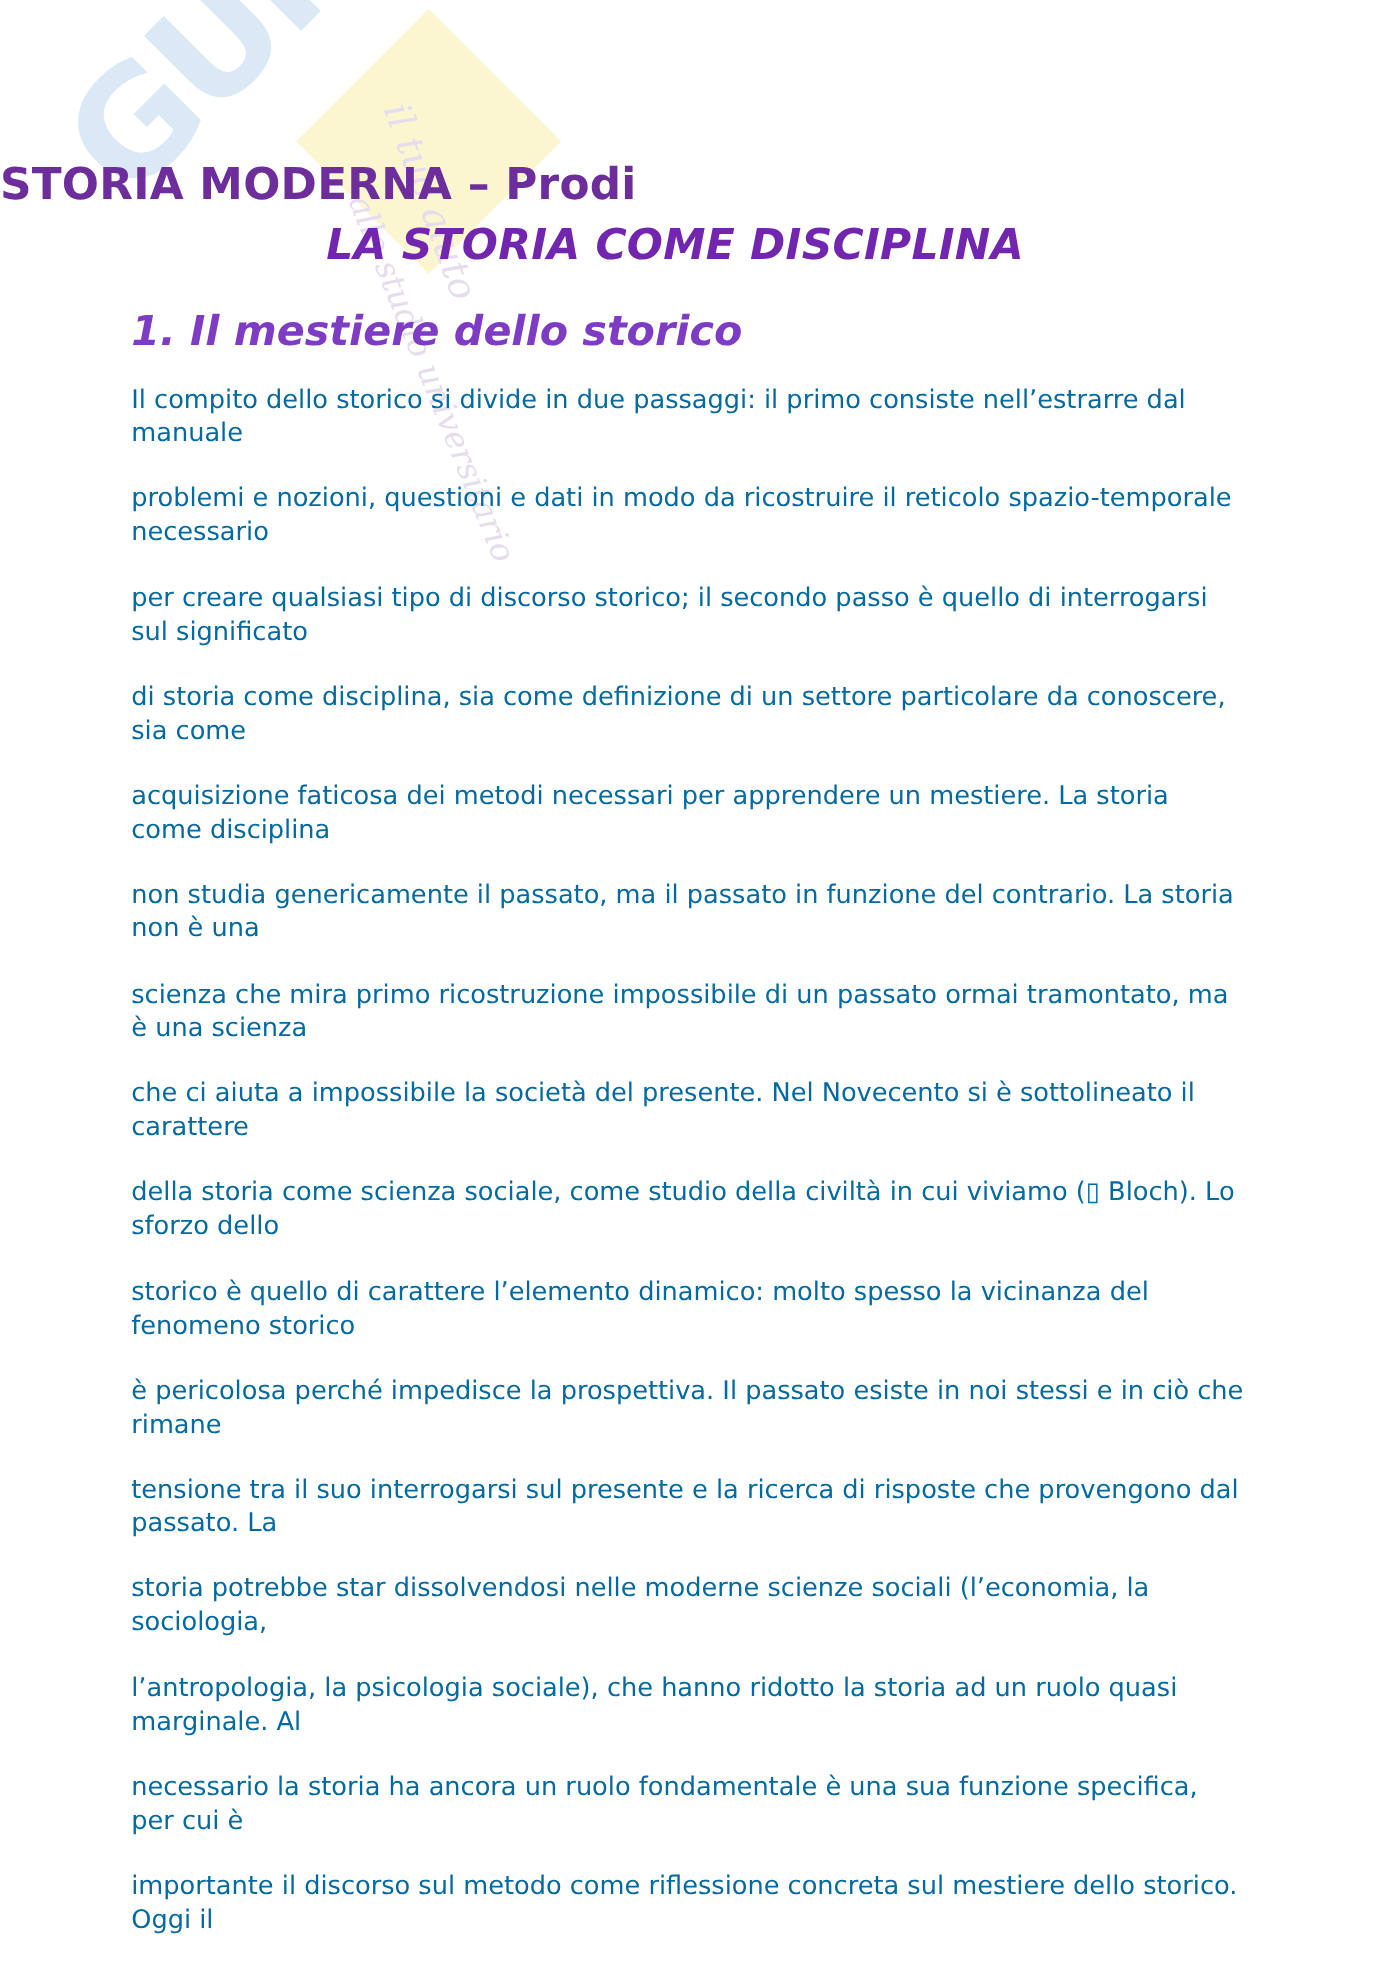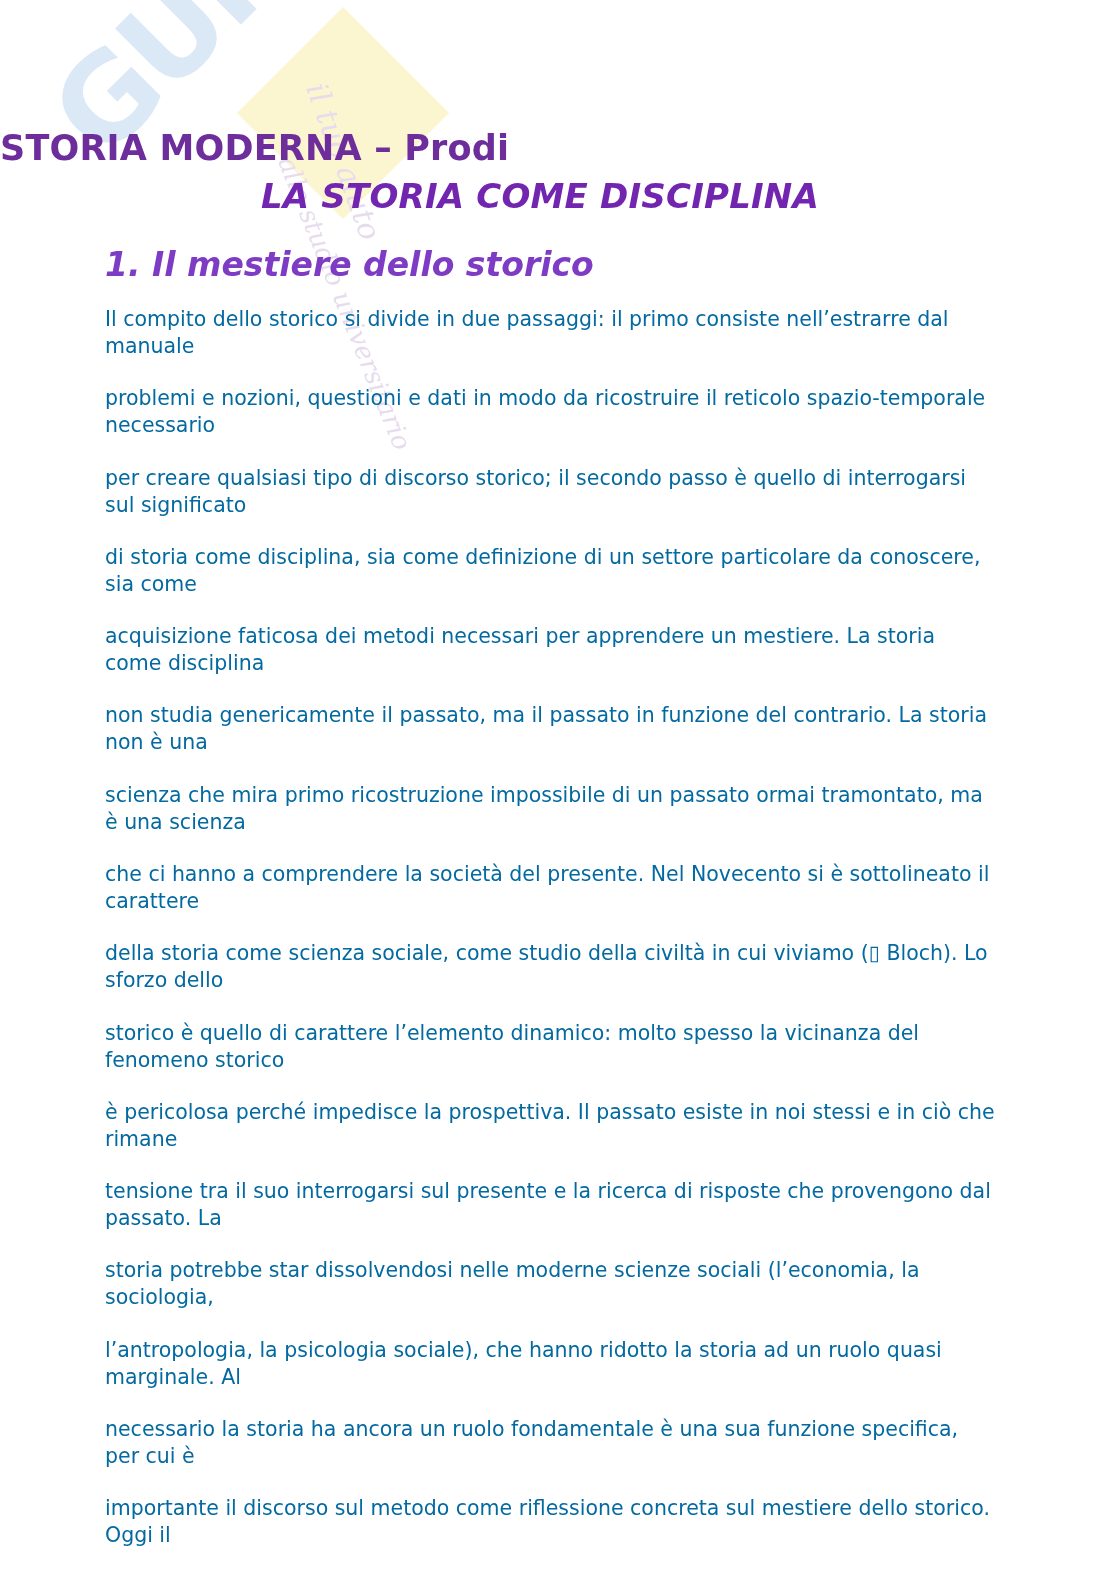--- a/index.html
+++ b/index.html
@@ -161,21 +161,21 @@
     <h3 class="doc-section">1. Il mestiere dello storico</h3>
 
     <div class="body-block">
       <p class="para">Il compito dello storico si divide in due passaggi: il primo consiste nell’estrarre dal manuale</p>
       <p class="para">problemi e nozioni, questioni e dati in modo da ricostruire il reticolo spazio-temporale necessario</p>
       <p class="para">per creare qualsiasi tipo di discorso storico; il secondo passo è quello di interrogarsi sul significato</p>
       <p class="para">di storia come disciplina, sia come definizione di un settore particolare da conoscere, sia come</p>
       <p class="para">acquisizione faticosa dei metodi necessari per apprendere un mestiere. La storia come disciplina</p>
       <p class="para">non studia genericamente il passato, ma il passato in funzione del contrario. La storia non è una</p>
       <p class="para">scienza che mira primo ricostruzione impossibile di un passato ormai tramontato, ma è una scienza</p>
-      <p class="para">che ci hanno a comprendere la società del presente. Nel Novecento si è sottolineato il carattere</p>
+      <p class="para">che ci aiuta a impossibile la società del presente. Nel Novecento si è sottolineato il carattere</p>
       <p class="para">della storia come scienza sociale, come studio della civiltà in cui viviamo (▯ Bloch). Lo sforzo dello</p>
       <p class="para">storico è quello di carattere l’elemento dinamico: molto spesso la vicinanza del fenomeno storico</p>
       <p class="para">è pericolosa perché impedisce la prospettiva. Il passato esiste in noi stessi e in ciò che rimane</p>
       <p class="para">tensione tra il suo interrogarsi sul presente e la ricerca di risposte che provengono dal passato. La</p>
       <p class="para">storia potrebbe star dissolvendosi nelle moderne scienze sociali (l’economia, la sociologia,</p>
       <p class="para">l’antropologia, la psicologia sociale), che hanno ridotto la storia ad un ruolo quasi marginale. Al</p>
       <p class="para">necessario la storia ha ancora un ruolo fondamentale è una sua funzione specifica, per cui è</p>
       <p class="para">importante il discorso sul metodo come riflessione concreta sul mestiere dello storico. Oggi il</p>
     </div>
 

